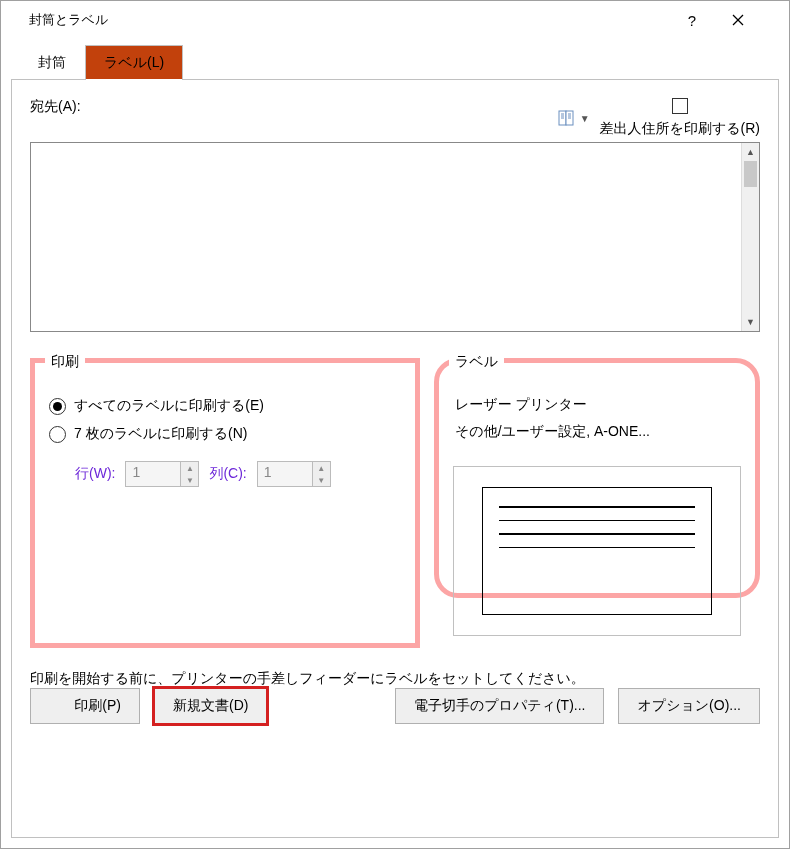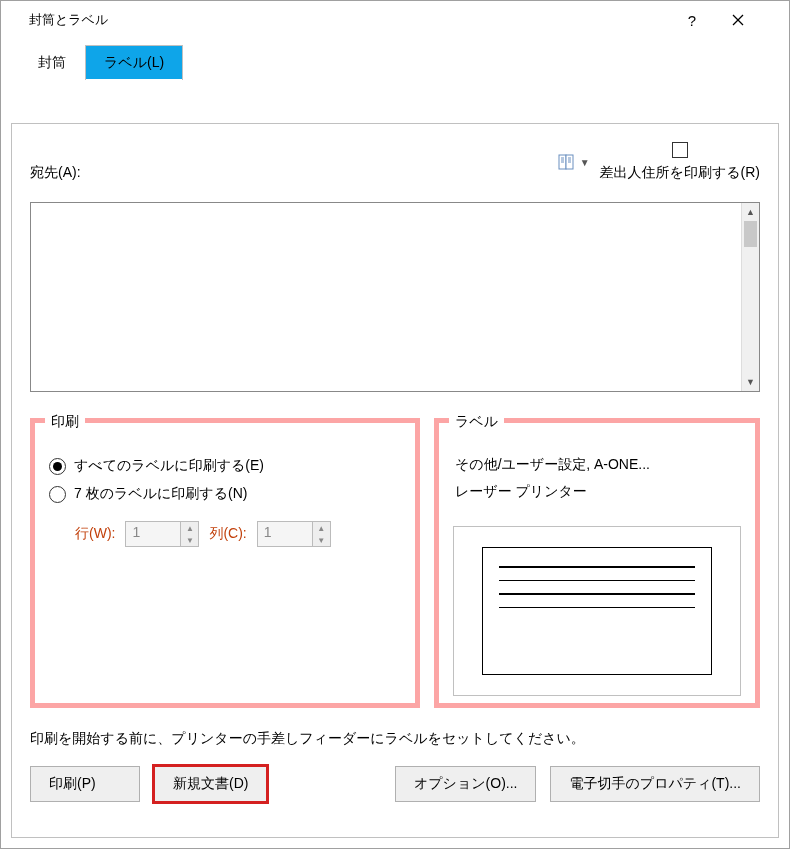--- a/index.html
+++ b/index.html
@@ -22,48 +22,48 @@
     padding: 0 28px;
   }
   .titlebar .title { flex: 1; font-size: 13px; }
   .titlebar .tbtn {
     width: 46px; height: 30px;
     display:flex; align-items:center; justify-content:center;
     font-size: 15px;
     color:#000;
   }
   .titlebar .tbtn svg { stroke:#000; }
-  .content-wrap { padding: 6px 10px 10px 10px; flex:1; display:flex; flex-direction:column;gap:44px; }
+  .content-wrap { padding: 6px 10px 10px 10px; flex:1; display:flex; flex-direction:column; }
   .tabstrip {
     display:flex; gap:0; padding-left: 8px; margin-bottom:-1px; position:relative; z-index:2;
   }
   .tab {
     padding: 8px 18px;
     border: 1px solid transparent;
     border-bottom: none;
     font-size: 14px;
     cursor:pointer;
   }
   .tab.active {
     border-color: #c0c0c0;
-    background:#0ea5e9;
+    background:#c2410c;
     position:relative;
   }
   .tab.active::after{
     content:"";position:absolute;left:0;right:0;bottom:-1px;height:2px;background:#fff;
   }
   .tabpage {
     border: 1px solid #c0c0c0;
     flex:1; padding: 18px 18px 12px 18px;
     display:flex; flex-direction:column;
     position:relative; z-index:1;
   }
   .addr-row {
-    display:flex; align-items:flex-end; justify-content:space-between;
-    margin-bottom:20px;
+    display:flex; align-items:flex-start; justify-content:space-between;
+    margin-bottom:4px;
   }
   .addr-label { font-size:14px; text-decoration: none; }
   .addr-right { display:flex; align-items:center; gap:8px; }
   .book-btn {
     display:flex; align-items:center; gap:4px;
     padding:2px 2px;
   }
   .book-icon { width:18px;height:18px; }
   .chev { font-size:10px; color:#555; }
   .checkbox-wrap { display:flex; align-items:center; gap:6px;flex-direction:column; }
@@ -86,56 +86,56 @@
   .sbtn { height:18px; display:flex;align-items:center;justify-content:center;font-size:9px;color:#555;}
   .sthumb { height:26px;background:#c8c8c8; margin:0 2px; }
   .mid-row { display:flex; gap:14px; margin-top:26px; }
   .groupbox {
     border:5px solid #fca5a5; position:relative; padding:24px 14px 14px 14px;
   }
   .groupbox .legend {
     position:absolute; top:-10px; left:10px; background:#fff; padding:0 6px; font-size:14px;
   }
   .gb-print { flex:0 0 390px; height:290px; }
-  .gb-label { flex:1; height:290px; }
+  .gb-label { flex:1; height:240px;border-radius:24px; }
   .radio-row { display:flex; align-items:center; gap:8px; margin:10px 0; font-size:14px;}
   .radio-outer {
     width:17px;height:17px;border-radius:50%;border:1.5px solid #333;
     display:flex;align-items:center;justify-content:center;
   }
   .radio-outer.sel::after{content:"";width:9px;height:9px;border-radius:50%;background:#000;}
   .rowcol-row { display:flex; align-items:center; gap:10px; margin-top:18px; padding-left:26px;}
-  .fld-label { color:#c2410c; font-size:14px; }
+  .fld-label { color:#6d28d9; font-size:14px; }
   .spinner {
     width:74px;height:26px;border:1px solid #bbb;background:#f5f5f5;
     display:flex;align-items:stretch;color:#888;
   }
   .spinner .val { flex:1; padding:2px 6px; font-size:14px;}
   .spinner .btns { width:18px; display:flex;flex-direction:column;border-left:1px solid #bbb;}
   .spinner .sp { flex:1;display:flex;align-items:center;justify-content:center;font-size:8px;background:#eee;}
   .label-info { font-size:14px; line-height:1.9; padding:4px 2px;}
   .label-preview {
     margin-top:18px;
     border:1px solid #c0c0c0;
     height:170px;
     display:flex;align-items:center;justify-content:center;
     padding:20px;
   }
   .lbl-rect {
     width:230px;height:128px;border:1.5px solid #000;
     padding:18px 16px;
   }
   .lbl-line{height:1.5px;background:#000;margin-bottom:12px;}
-  .hint { font-size:14px; margin-top:22px; margin-bottom:18px;}
+  .hint { font-size:14px; margin-top:22px; }
   .btn-row { display:flex; gap:14px; }
   .spacer { flex:1; }
   .btn {
     border:1px solid #b0b0b0; background:#efefef;
     padding:8px 18px; font-size:14px; font-family:inherit;
-    min-width:110px; text-align:left; cursor:pointer;
+    min-width:110px; text-align:right; cursor:pointer;
   }
   .btn.highlight { outline:3px solid #d42020; outline-offset:-1px; border-color:#a0a0a0;}
   .footer {
     padding:12px 14px 14px 0; display:flex; justify-content:flex-end;
   }
 </style>
 </head>
 <body>
 
 <div class="window">
@@ -219,40 +219,40 @@
                 <div class="sp">▲</div>
                 <div class="sp">▼</div>
               </div>
             </div>
           </div>
         </div>
 
         <div class="groupbox gb-label">
           <div class="legend">ラベル</div>
           <div class="label-info">
+            <div>レーザー プリンター</div>
             <div>その他/ユーザー設定, A-ONE...</div>
-            <div>レーザー プリンター</div>
           </div>
           <div class="label-preview">
             <div class="lbl-rect">
               <div class="lbl-line"></div>
               <div class="lbl-line"></div>
               <div class="lbl-line"></div>
               <div class="lbl-line"></div>
             </div>
           </div>
         </div>
       </div>
 
       <div class="hint">印刷を開始する前に、プリンターの手差しフィーダーにラベルをセットしてください。</div>
 
       <div class="btn-row">
         <button class="btn">印刷(P)</button>
         <button class="btn highlight">新規文書(D)</button>
         <div class="spacer"></div>
+        <button class="btn">電子切手のプロパティ(T)...</button>
         <button class="btn">オプション(O)...</button>
-        <button class="btn">電子切手のプロパティ(T)...</button>
       </div>
 
     </div>
   </div>
 
 </div>
 
 </body></html>

